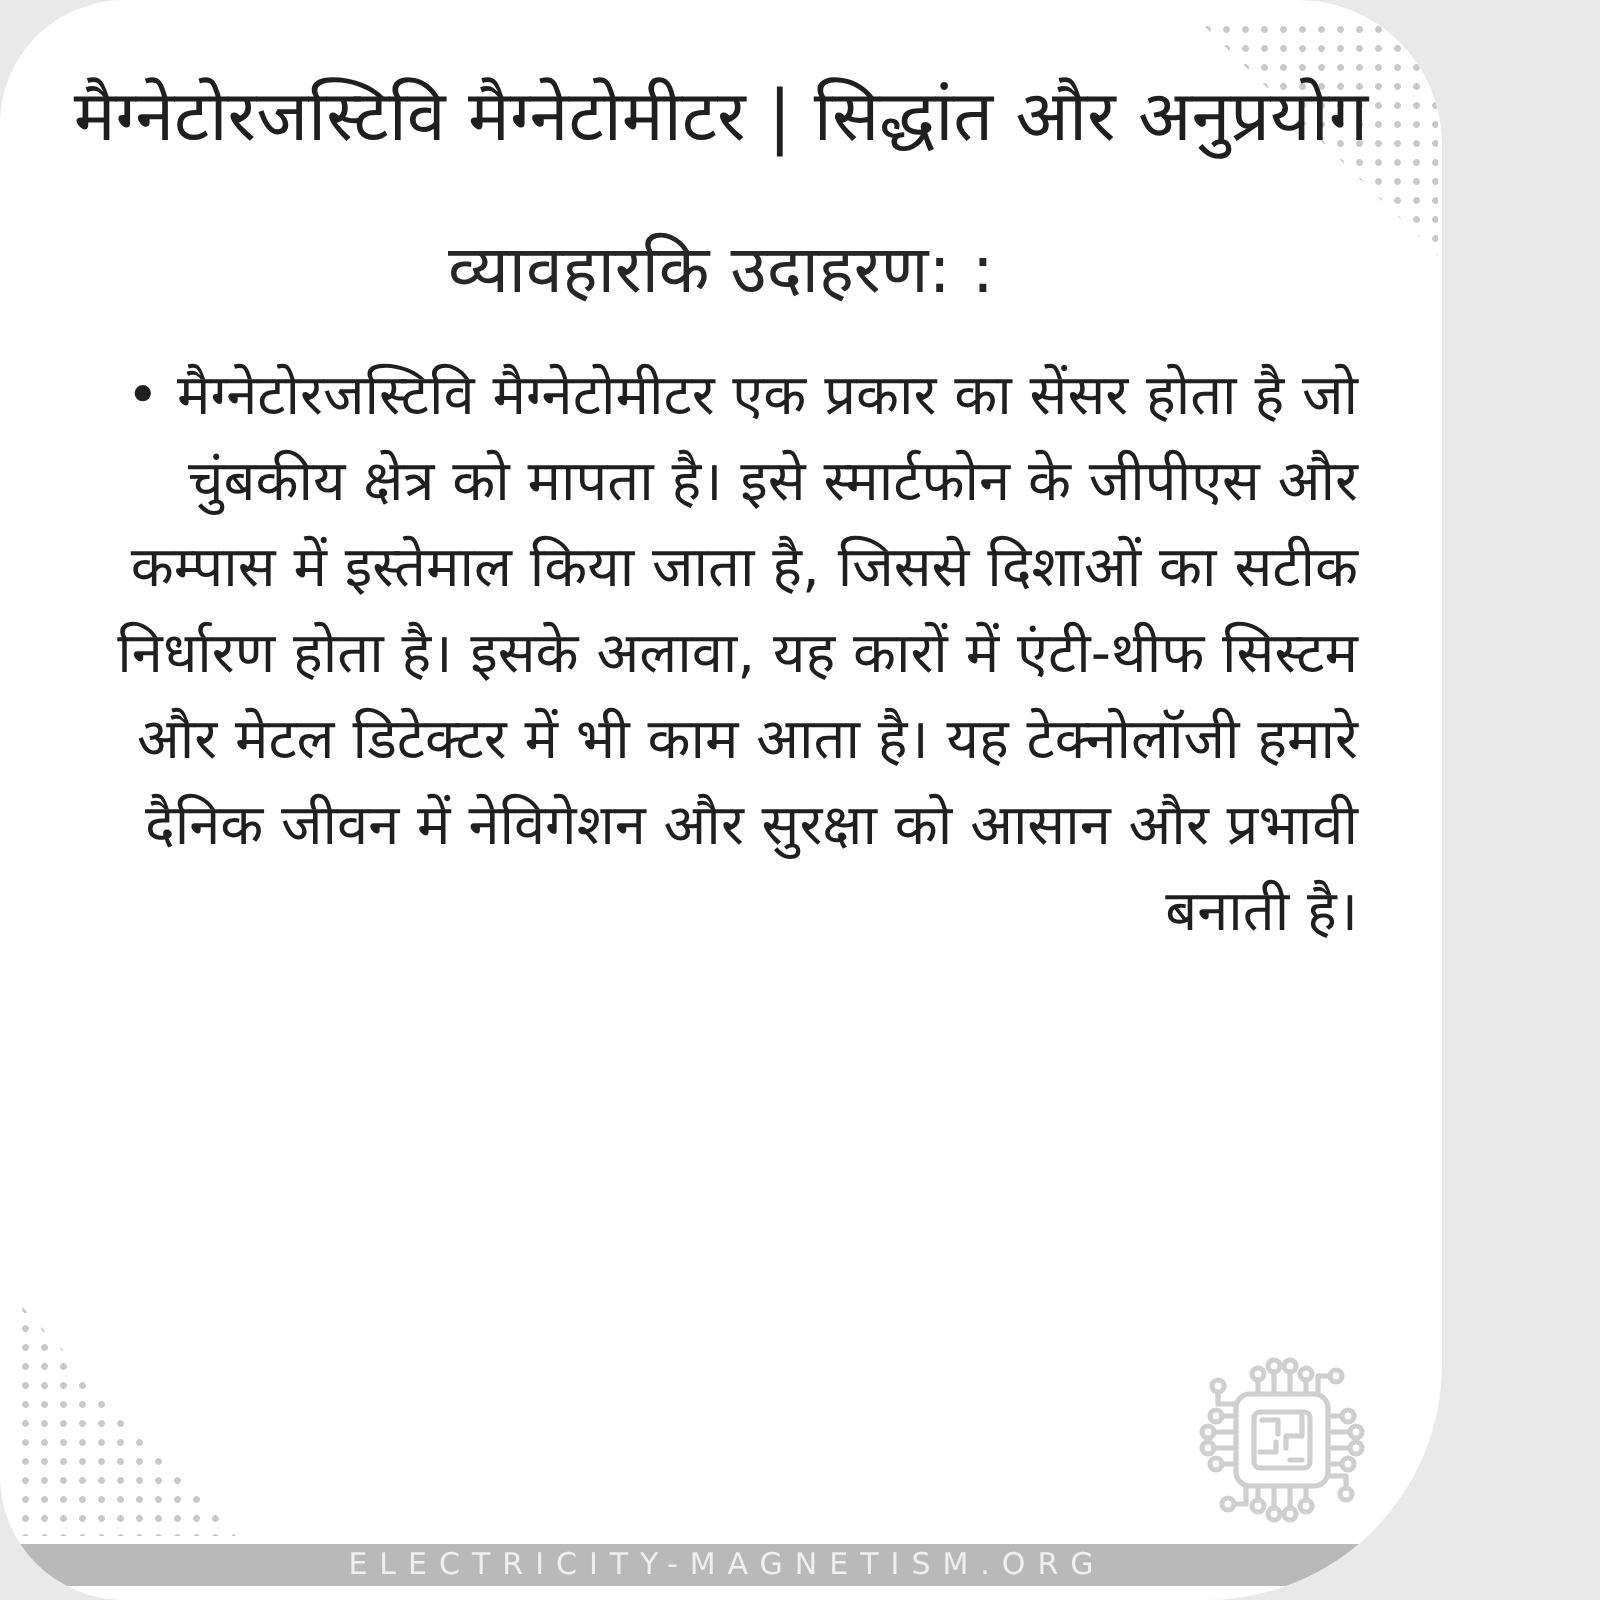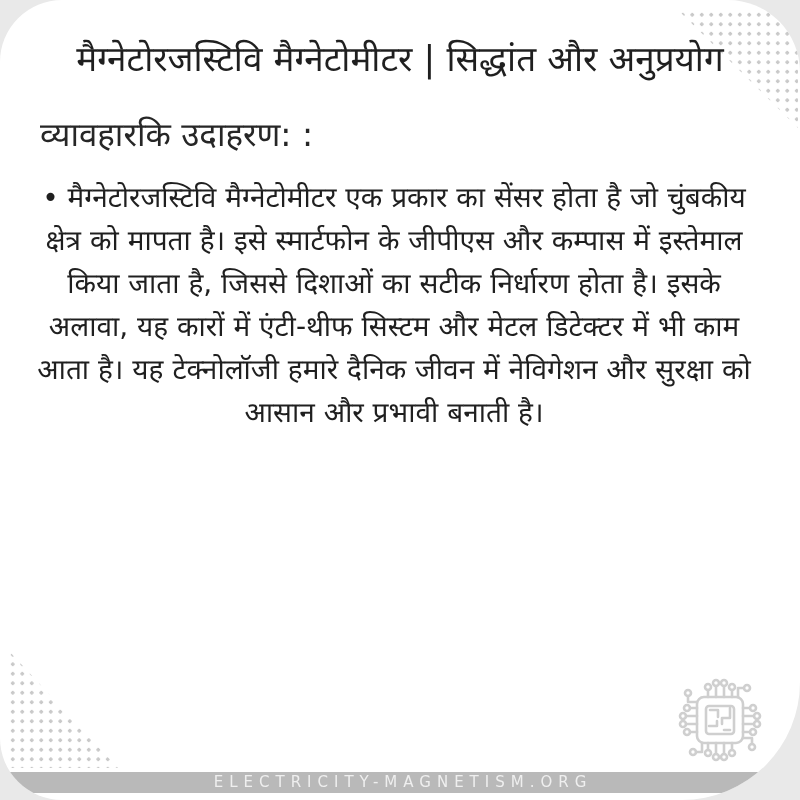--- a/index.html
+++ b/index.html
@@ -14,21 +14,21 @@
   }
   *{margin:0;padding:0;box-sizing:border-box;}
   html,body{width:800px;height:800px;}
   body{
     background:var(--bg);
     font-family:"DejaVu Sans","Liberation Sans",sans-serif;
     overflow:hidden;
   }
   .page{
     position:relative;
-    width:800px;height:800px;
+    width:721px;height:800px;
     background:var(--bg);
   }
   .card{
     position:absolute;
     inset:0;
     background:var(--card);
     border-radius:62px 72px 118px 62px;
     overflow:hidden;
   }
   
@@ -66,30 +66,30 @@
     font-weight:400;
     color:var(--text);
     margin:0 26px 0 30px;
     text-align:left;
   }
   h2.section{
     font-size:33px;
     line-height:50px;
     font-weight:400;
     color:var(--heading);
-    text-align:left;
+    text-align:center;
     margin:22px 40px 16px 40px;
   }
   p.para-body{
     font-size:28px;
     line-height:43px;
     font-weight:400;
     color:var(--text);
     margin:0 42px 0 30px;
-    text-align:center;
+    text-align:right;
   }
   .chip{
     position:absolute;
     right:38px;
     bottom:38px;
     width:84px;
     height:84px;
   }
   .footer-bar{
     position:absolute;

